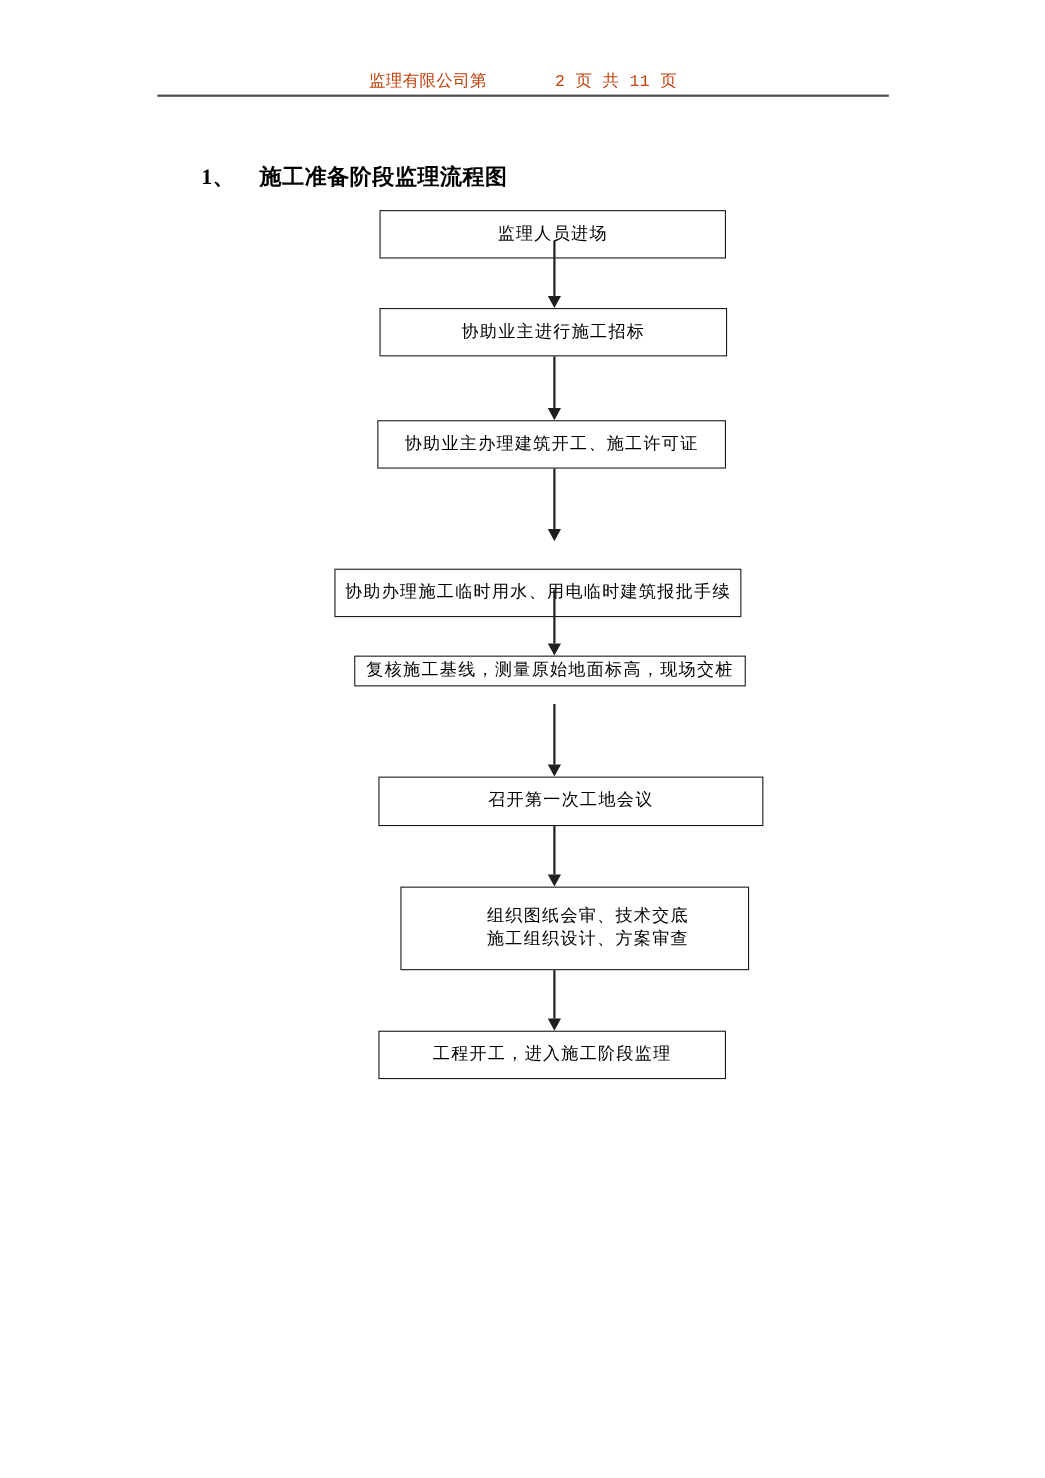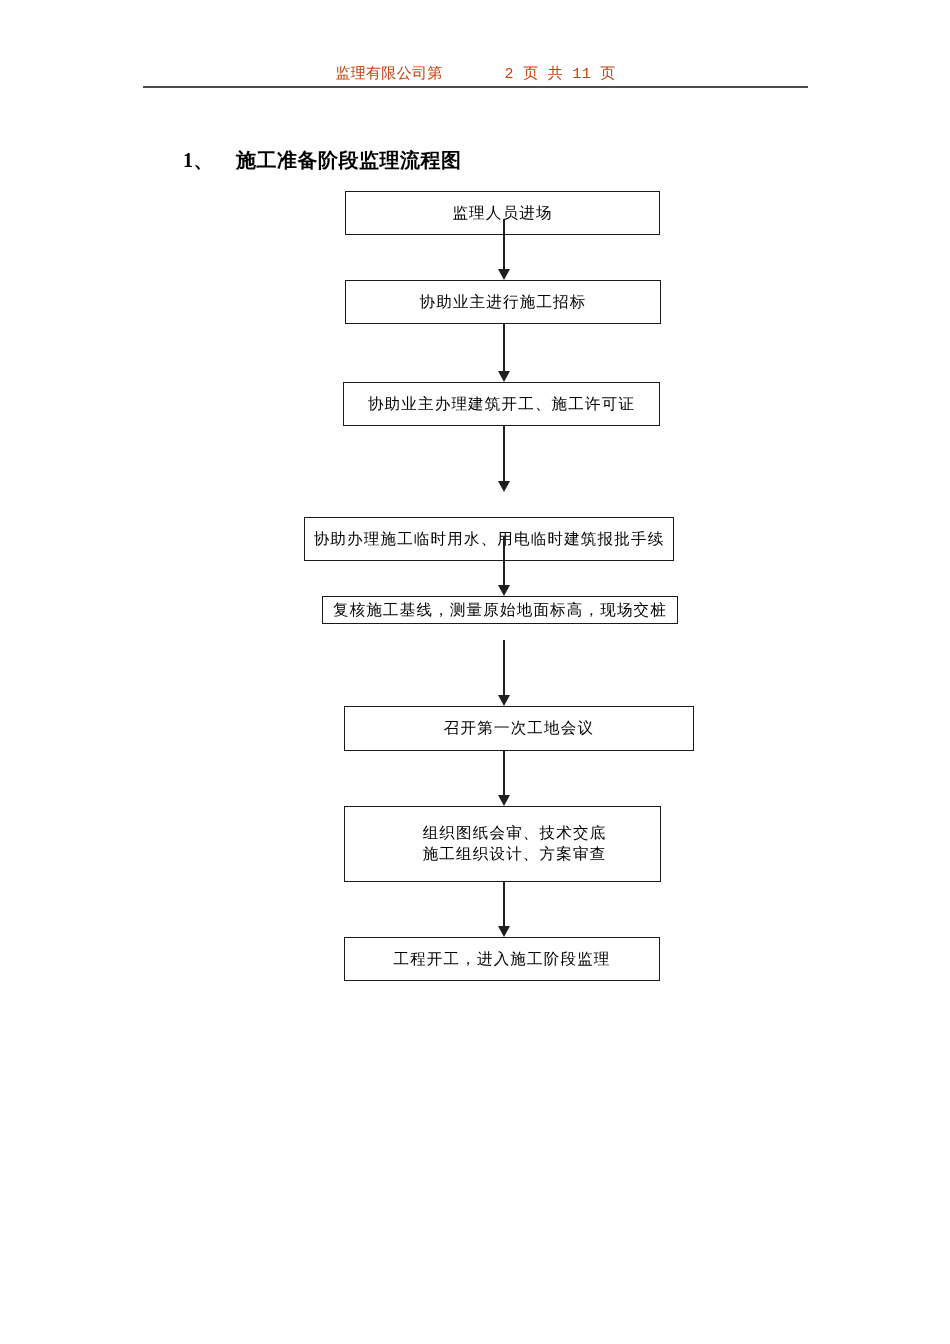--- a/index.html
+++ b/index.html
@@ -93,21 +93,21 @@
   .node .node-text {
     display: block;
     white-space: pre-line;
   }
   .node.n1 { left: 345px; top: 175px;  width: 315px; height: 44px; margin-top: 16px; }
   .node.n2 { left: 345px; top: 280px;  width: 316px; height: 44px; }
   .node.n3 { left: 343px; top: 382px;  width: 317px; height: 44px; }
   .node.n4 { left: 304px; top: 492px;  width: 370px; height: 44px; margin-top: 25px; }
   .node.n5 { left: 322px; top: 596px;  width: 356px; height: 28px; }
   .node.n6 { left: 344px; top: 706px;  width: 350px; height: 45px; }
-  .node.n7 { left: 344px; top: 806px;  width: 317px; height: 76px; padding-left: 24px; }
+  .node.n7 { left: 364px; top: 806px;  width: 317px; height: 76px; padding-left: 24px; }
   .node.n8 { left: 344px; top: 937px;  width: 316px; height: 44px; }
 
   
   .node.n7 .node-text {
     text-align: center;
   }
 
   
   .arrow {
     position: absolute;

